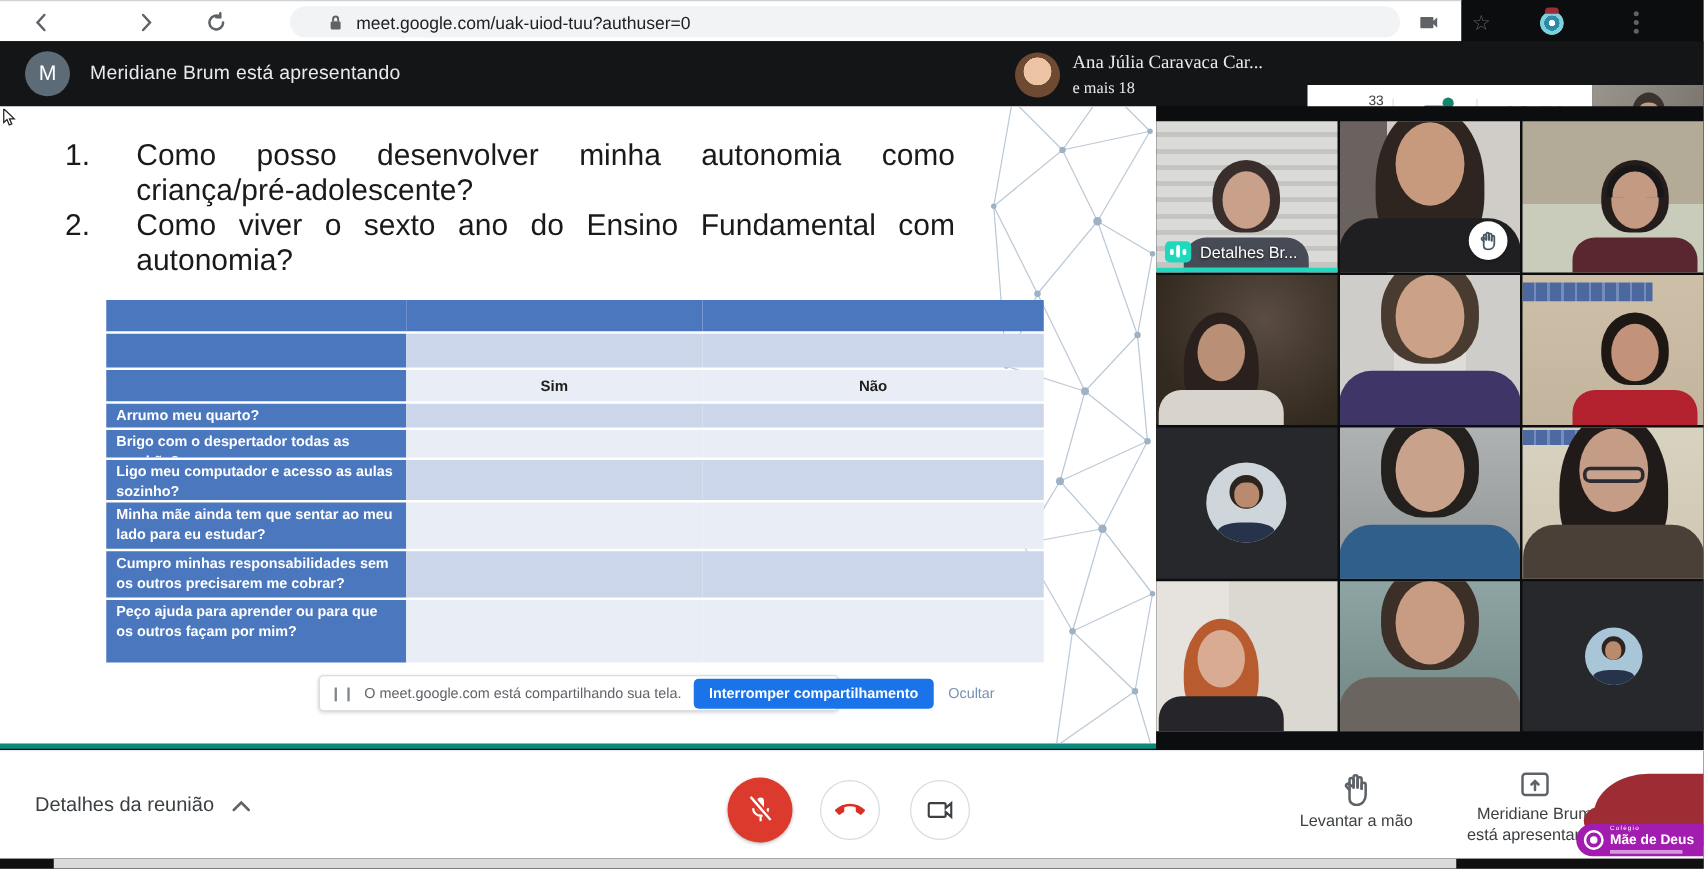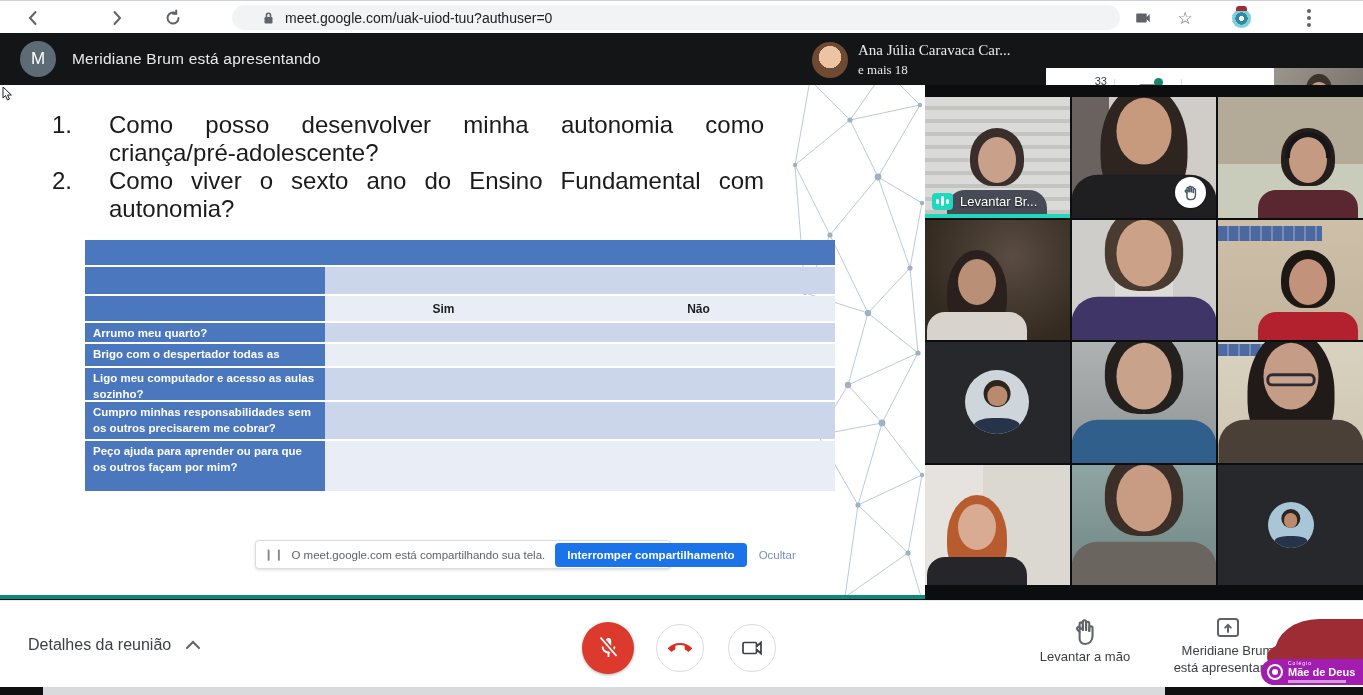--- a/index.html
+++ b/index.html
@@ -3,21 +3,21 @@
 <meta charset="utf-8">
 <style>
   * { margin:0; padding:0; box-sizing:border-box; }
   html,body { background:#ddd; }
   .screen {
     position:relative; width:1363px; height:695px; overflow:hidden;
     font-family:"Liberation Sans", sans-serif; background:#0c0d0e;
   }
 
   
-  .browser-bar { position:absolute; left:0; top:0; width:1363px; height:33px; background:#ffffff; border-top:1px solid #cfd3d8; }
+  .browser-bar { position:absolute; left:0; top:0; width:1169px; height:33px; background:#ffffff; border-top:1px solid #cfd3d8; }
   .nav-btn { position:absolute; top:4px; width:26px; height:26px; border-radius:50%; display:flex; align-items:center; justify-content:center; }
   .nav-back { left:20px; } .nav-fwd { left:104px; } .nav-reload { left:160px; }
   .omnibox { position:absolute; left:232px; top:4px; width:888px; height:25px; background:#f1f3f4; border-radius:13px; display:flex; align-items:center; }
   .omni-lock { margin-left:30px; display:flex; }
   .omni-url { margin-left:10px; font-size:14px; color:#202124; white-space:nowrap; }
   .tb-icon { position:absolute; top:4px; width:26px; height:26px; display:flex; align-items:center; justify-content:center; }
   .tb-media { left:1130px; } .tb-star { left:1172px; font-size:17px; color:#5f6368; } .tb-ext { left:1228px; } .tb-kebab { left:1296px; }
   .mandala { width:19px; height:19px; border-radius:50%; background:radial-gradient(circle at 50% 50%, #ffffff 0 18%, #2e8ba8 20% 45%, #7fd0d8 46% 70%, #2a6f92 71% 100%); position:relative; }
   .mandala::before { content:""; position:absolute; left:4px; top:-3px; width:11px; height:5px; background:#9e2c35; border-radius:3px 3px 0 0; }
   .kebab-dots, .kebab-dots::before, .kebab-dots::after { width:4px; height:4px; border-radius:50%; background:#5f6368; position:relative; }
@@ -300,20 +300,25 @@
         <div class="tc tc1">Brigo com o despertador todas as manhãs?</div>
           <div class="tc tc2 lb"></div>
           <div class="tc tc3 lb"></div>
       </div>
       <div class="trow" style="height:32px">
         <div class="tc tc1">Ligo meu computador e acesso as aulas sozinho?</div>
           <div class="tc tc2 la"></div>
           <div class="tc tc3 la"></div>
       </div>
       <div class="trow" style="height:37px">
+        <div class="tc tc1">Minha mãe ainda tem que sentar ao meu lado para eu estudar?</div>
+          <div class="tc tc2 lb"></div>
+          <div class="tc tc3 lb"></div>
+      </div>
+      <div class="trow" style="height:37px">
         <div class="tc tc1">Cumpro minhas responsabilidades sem os outros precisarem me cobrar?</div>
           <div class="tc tc2 la"></div>
           <div class="tc tc3 la"></div>
       </div>
       <div class="trow" style="height:50px">
         <div class="tc tc1">Peço ajuda para aprender ou para que os outros façam por mim?</div>
           <div class="tc tc2 lb"></div>
           <div class="tc tc3 lb"></div>
       </div>
     </div>
@@ -333,21 +338,21 @@
           <div class="hair"></div>
           <div class="head"></div>
           <div class="body"></div>
         </div>
       <div class="tile-label">
         <span class="audio-chip">
             <i></i>
             <i></i>
             <i></i>
           </span>
-        <span>Levantar Br...</span>
+        <span>Detalhes Br...</span>
       </div>
       <div class="speak-bar"></div>
     </div>
     <div class="tile p2">
       <div class="sil long big">
           <div class="hair"></div>
           <div class="head"></div>
           <div class="body"></div>
         </div>
       <div class="hand-badge">

